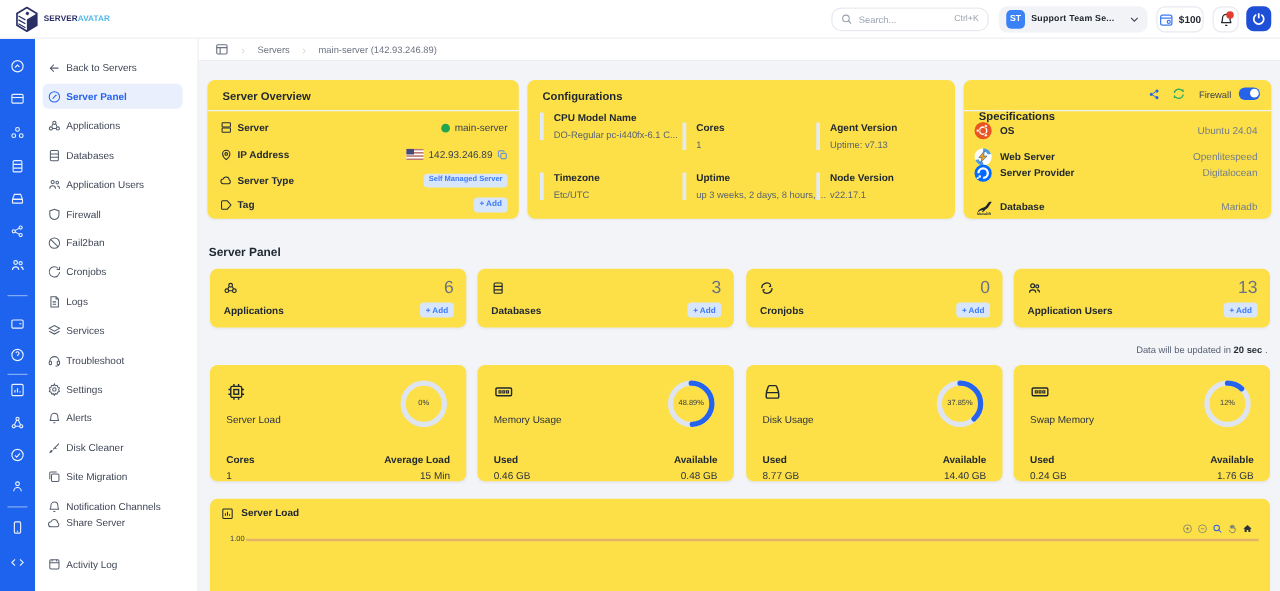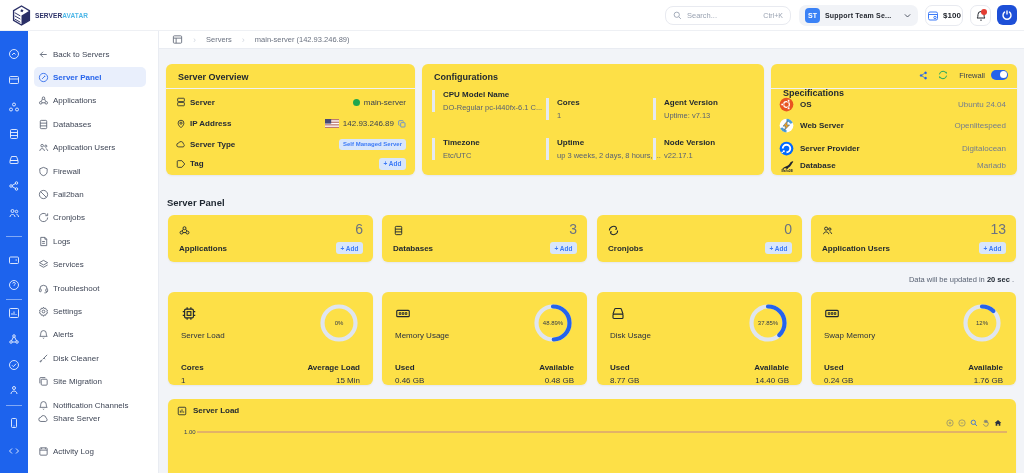--- a/index.html
+++ b/index.html
@@ -455,21 +455,21 @@
     <div class="sprow" style="top:51px;">
       <svg width="15" height="15" viewBox="0 0 24 24">
           <circle cx="12" cy="12" r="11" fill="#fff"></circle>
           <path d="M12 1 a11 11 0 0 1 10 7 l-4 1 a7 7 0 0 0-6-4z" fill="#4b9cd8"></path>
           <path d="M12 23 a11 11 0 0 1-10-7 l4-1 a7 7 0 0 0 6 4z" fill="#4b9cd8"></path>
           <path d="M13.5 4.5 L6.5 13 h4.2 l-2 6.5 L17 11 h-4.3z" fill="#f6a21e" stroke="#1a5a96" stroke-width=".8"></path>
         </svg>
       <span class="lbl">Web Server</span>
         <span class="val">Openlitespeed</span>
     </div>
-    <div class="sprow" style="top:74px;">
+    <div class="sprow" style="top:64px;">
       <svg width="15" height="15" viewBox="0 0 24 24">
           <circle cx="12" cy="12" r="11" fill="#0069ff"></circle>
           <path d="M12 19.5 v-3 a4.5 4.5 0 1 0-4.5-4.5 h-3 a7.5 7.5 0 1 1 7.5 7.5z" fill="#fff"></path>
           <rect x="6.2" y="14.9" width="2.9" height="2.9" fill="#fff"></rect>
           <rect x="4" y="17.2" width="2.3" height="2.3" fill="#fff"></rect>
         </svg>
       <span class="lbl">Server Provider</span>
         <span class="val">Digitalocean</span>
     </div>
     <div class="sprow" style="top:91px;">

